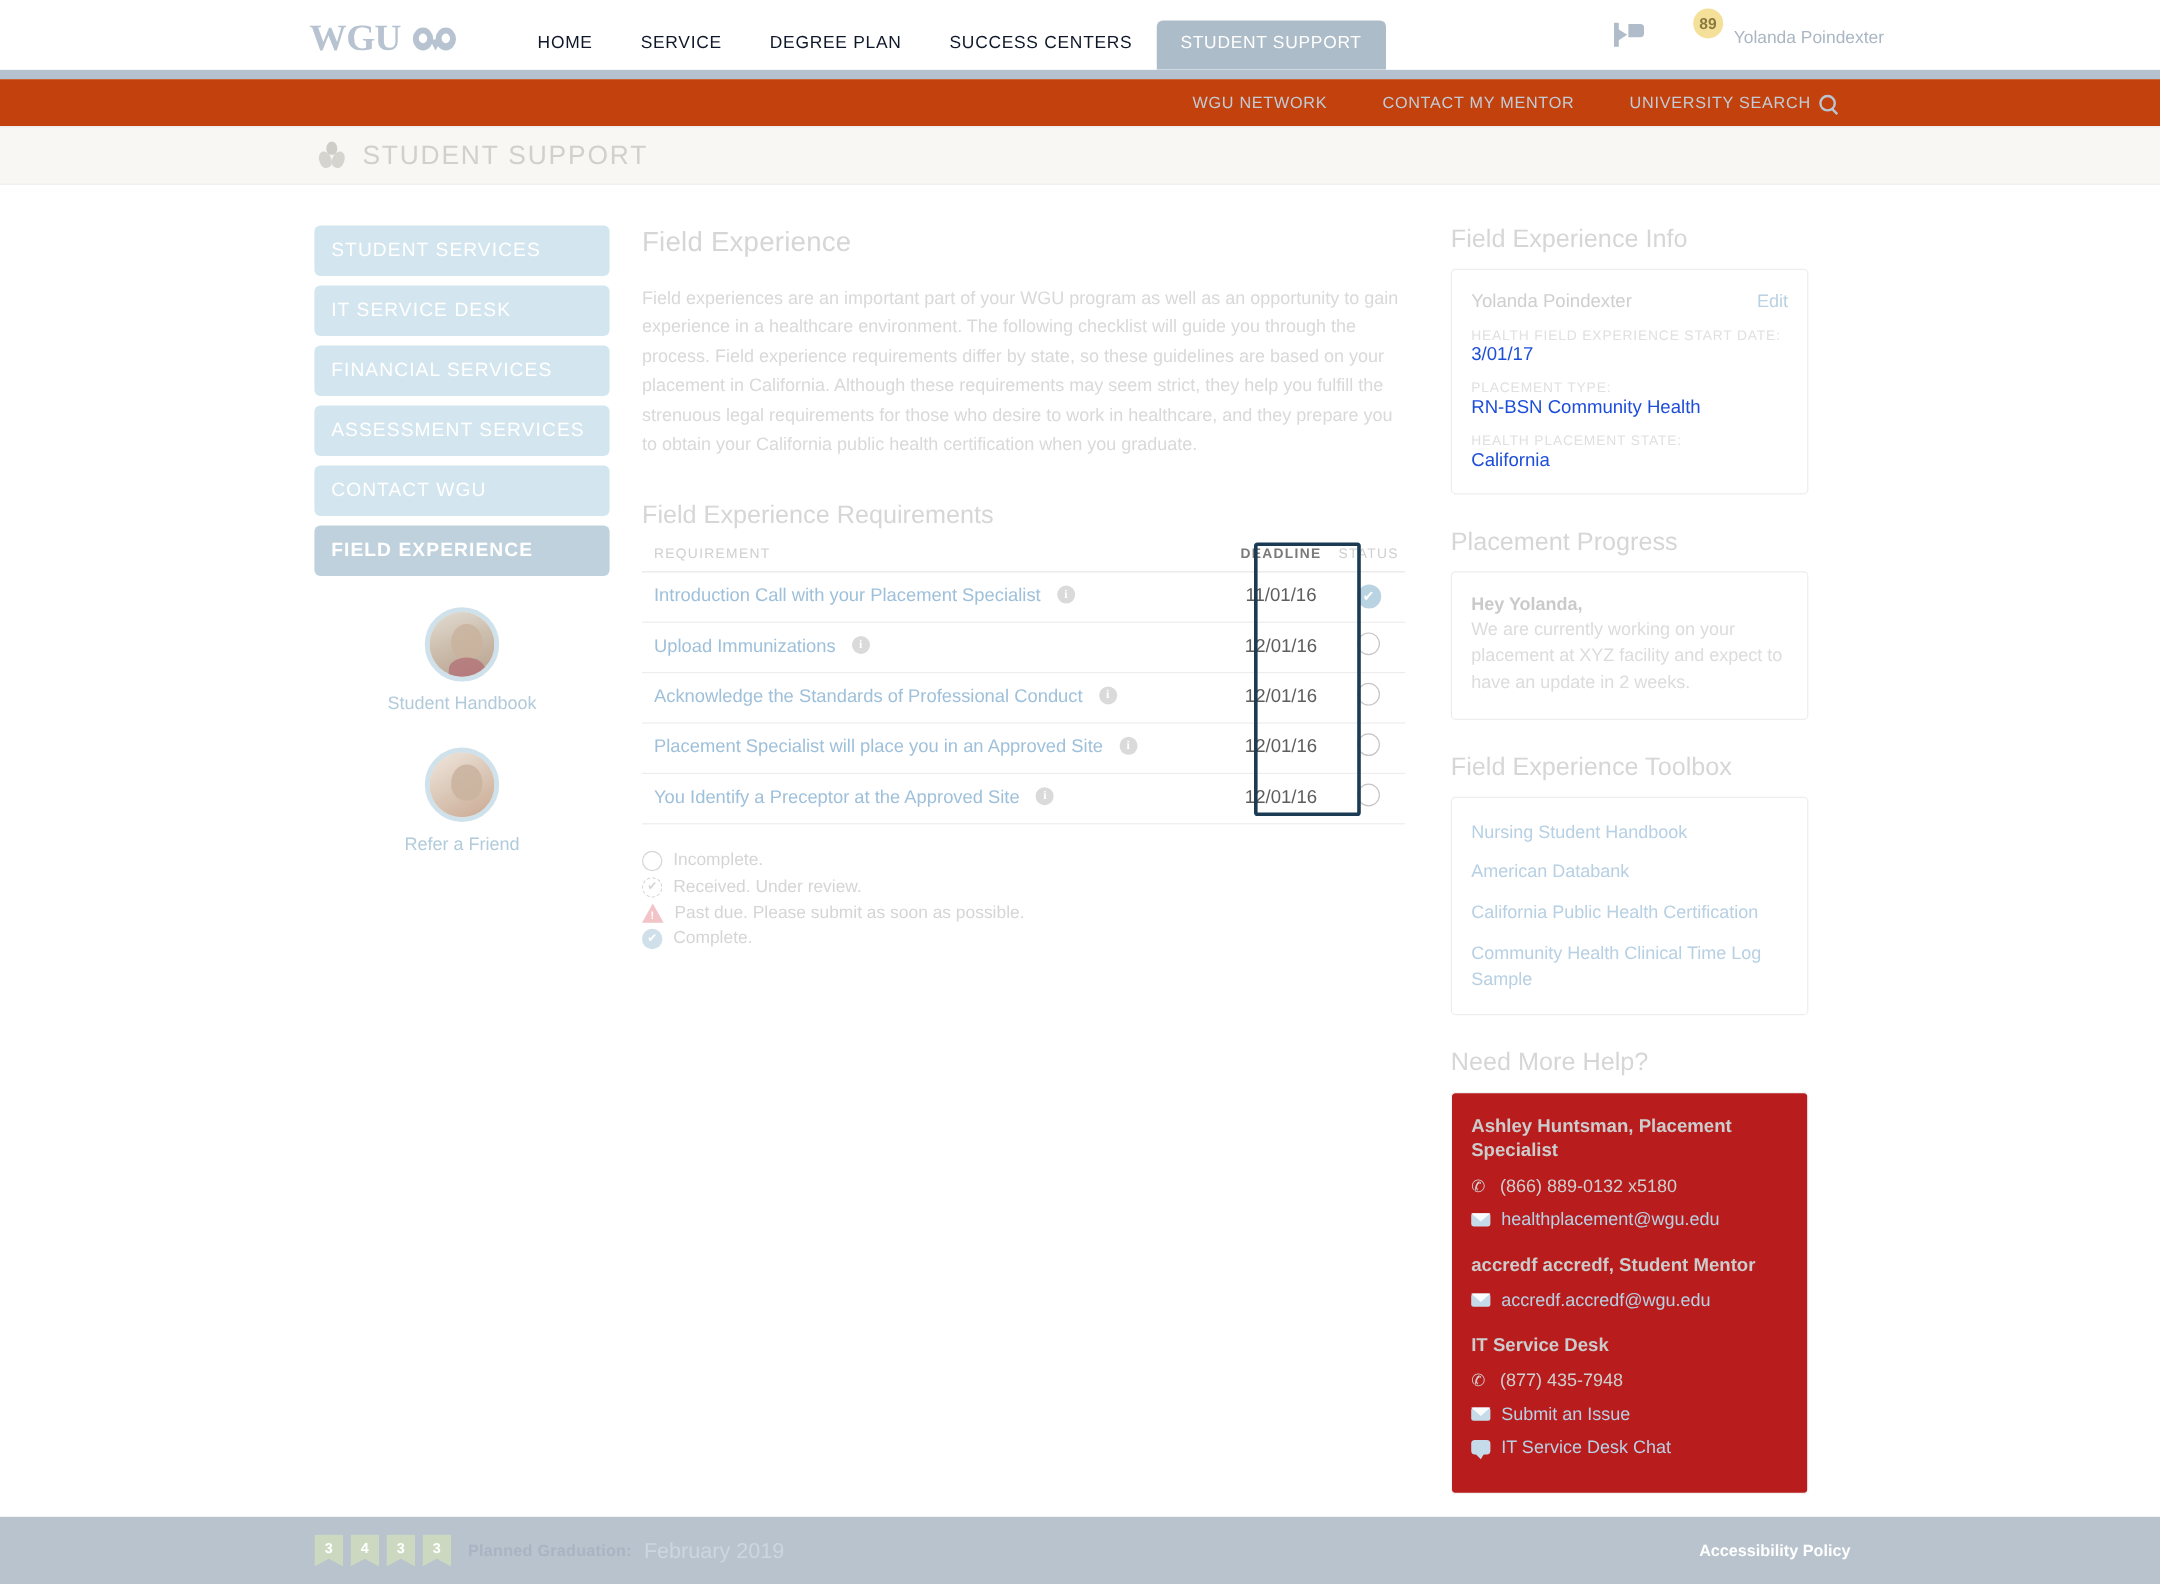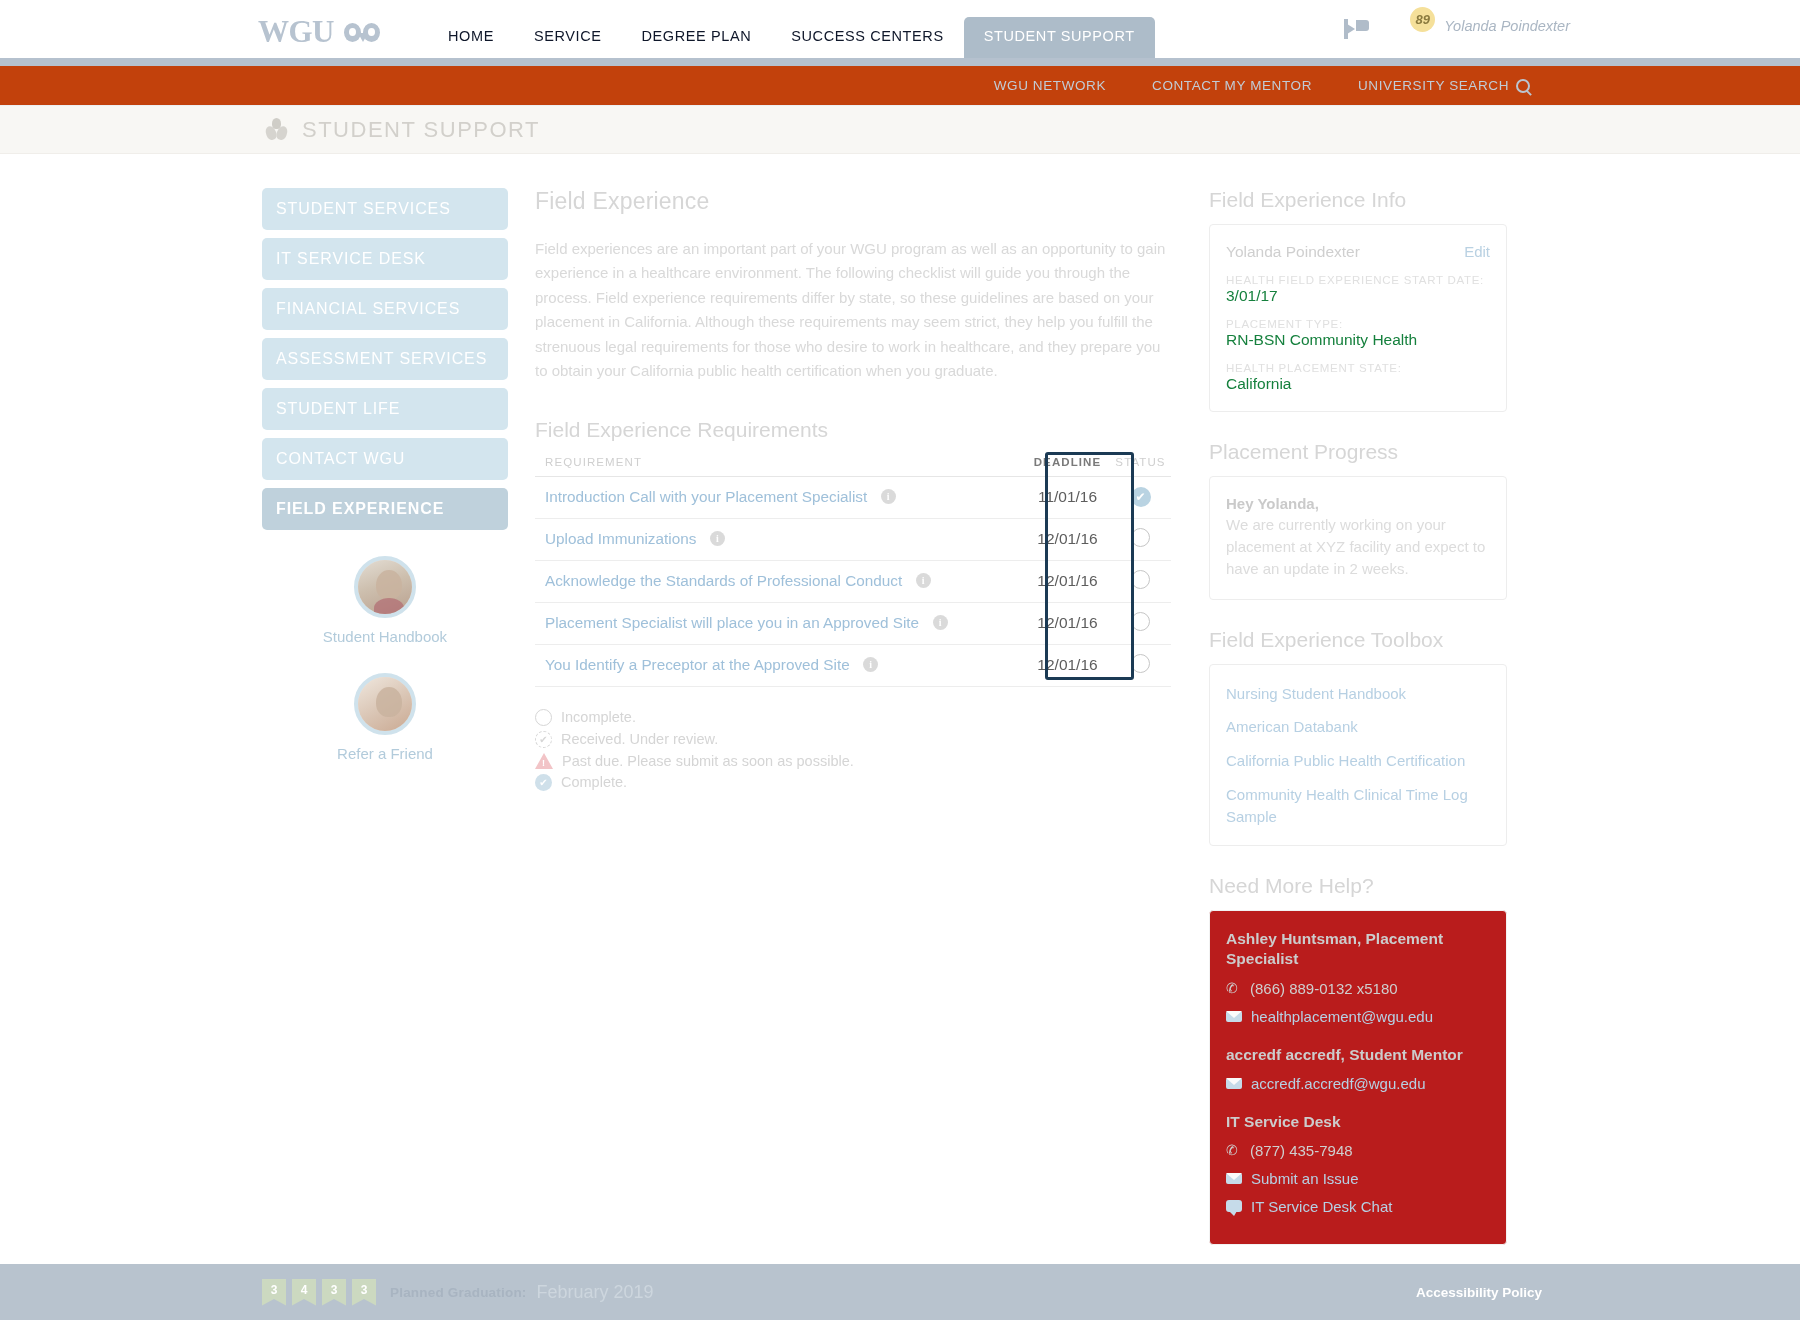--- a/index.html
+++ b/index.html
@@ -45,21 +45,21 @@
     display: inline-block;
   }
   .mainmenu a.active {
     background: #adbcc9;
     color: #ffffff;
     border-radius: 5px 5px 0 0;
     padding: 11px 20px 14px 20px;
   }
   .topright {
     position: absolute; right: 230px; top: 18px;
-    display: flex; align-items: flex-start; gap: 22px; font-style: italic;
+    display: flex; align-items: flex-end; gap: 22px;
   }
   .icon-megaphone { width: 26px; height: 22px; position: relative; }
   .icon-megaphone .cone {
     position:absolute; left:0; top:4px; width:0;height:0;
     border-top:7px solid transparent;border-bottom:7px solid transparent;border-left:11px solid #b0bcc9;
   }
   .icon-megaphone .bar { position:absolute; left:0; top:1px; width:4px;height:20px;background:#b0bcc9; }
   .icon-megaphone .flag { position:absolute; left:12px; top:2px; width:13px;height:11px;background:#b0bcc9;border-radius:0 3px 3px 0;}
   .icon-mail { position: relative; width: 30px; height: 22px; }
   .icon-mail .env { width:30px;height:21px;background:#b0bcc9;border-radius:3px; }
@@ -179,21 +179,21 @@
   .lg-check { width:17px;height:17px;border-radius:50%;background:#cfe0ea;display:flex;align-items:center;justify-content:center;color:#fff;font-size:10px; }
 
   
   h3.rsect { font-size: 21px; font-weight: normal; color: #d6d6d6; margin-bottom: 12px; }
   .card { border: 1px solid #ededed; border-radius: 4px; padding: 18px 16px; margin-bottom: 28px; }
   .card.shade { background: #b91c1c; border-color: #f2f2f2; }
   .card-row-top { display:flex; justify-content: space-between; align-items: baseline; }
   .card-name { font-size: 15.5px; color: #cfcfcf; }
   .card-edit { font-size: 15px; color: #b9d1e2; text-decoration: none; }
   .flabel { font-size: 11.5px; letter-spacing: 0.7px; color: #e0e0e0; margin-top: 13px; }
-  .fvalue { font-size: 15.5px; color: #15803d; margin-top: 1px; }
+  .fvalue { font-size: 15.5px; color: #1d4ed8; margin-top: 1px; }
   .pp-hi { font-size: 15px; color:#cacaca; font-weight: bold; margin-bottom:2px;}
   .pp-text { font-size: 15px; line-height:1.48; color:#dcdcdc; }
   .toolbox a { display:block; font-size:15px; color:#b7d0e3; text-decoration:none; line-height:1.45; margin-bottom:12px; }
   .toolbox a:last-child { margin-bottom:0; }
   .help-name { font-size: 15.5px; font-weight: bold; color: #cccccc; line-height:1.3; margin-bottom:10px; }
   .help-name.spaced { margin-top: 20px; }
   .help-row { display:flex; align-items:center; gap:9px; margin-bottom: 11px; }
   .help-row .txt { font-size: 15px; color: #cfcfcf; }
   .help-row .lnk { font-size: 15px; color: #b7d0e3; text-decoration:none; }
   .ic-phone { width:15px;height:15px;color:#cfcfcf;font-size:14px;line-height:15px;}
@@ -283,23 +283,20 @@
       <div class="sb-item">
         <span>IT SERVICE DESK</span>
         </div>
       <div class="sb-item">
         <span>FINANCIAL SERVICES</span>
         </div>
       <div class="sb-item">
         <span>ASSESSMENT SERVICES</span>
         </div>
       <div class="sb-item">
-        <span>STUDENT LIFE</span>
-        </div>
-      <div class="sb-item">
         <span>CONTACT WGU</span>
         </div>
       <div class="sb-item active">
         <span>FIELD EXPERIENCE</span>
         </div>
 
       <div class="promo">
         <div class="avatar">
           <span class="bg1"></span>
             <span class="blob"></span>

